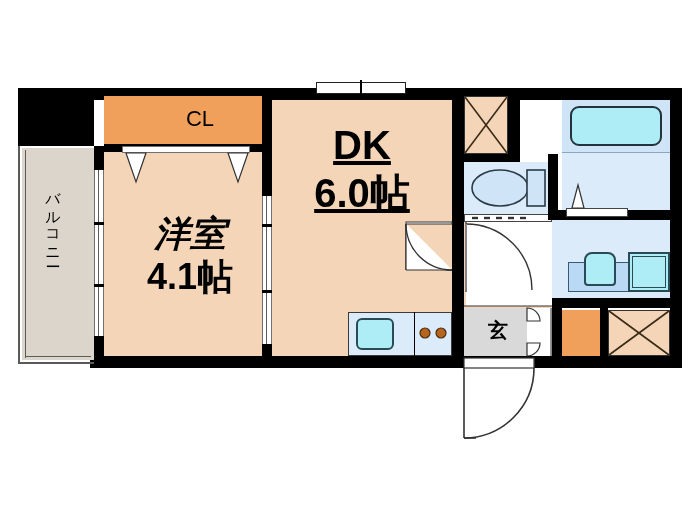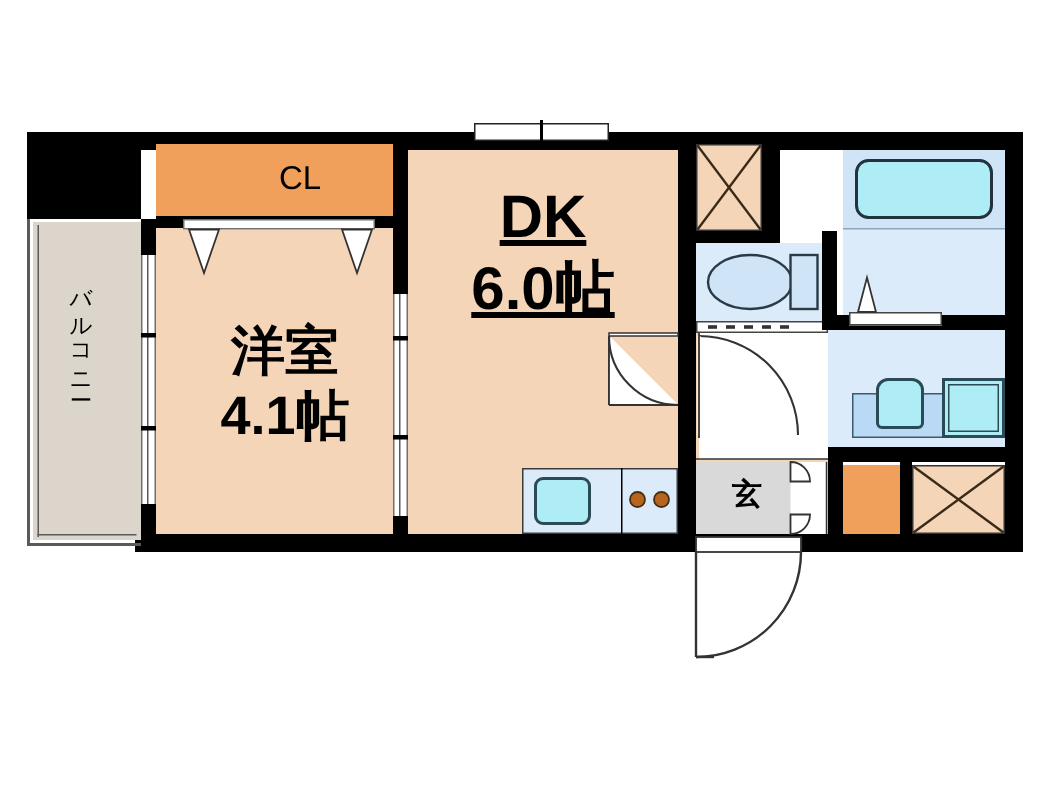--- a/index.html
+++ b/index.html
@@ -100,21 +100,21 @@
 
   <div class="abs room" style="left:104px; top:100px; width:158px; height:256px;"></div>
 
   <div class="abs closet" style="left:104px; top:96px; width:158px; height:48px;"></div>
   <div class="label cl-text" style="left:104px; top:107px; width:192px;">CL</div>
 
   <div class="abs wall" style="left:104px; top:144px; width:158px; height:8px;"></div>
 
   <div class="abs white" style="left:122px; top:146px; width:128px; height:7px; border:1px solid #707070;"></div>
 
-  <div class="label room-text" style="left:104px; top:215px; width:172px;">洋室</div>
+  <div class="label room-text" style="left:104px; top:215px; width:172px;font-style:italic;">洋室</div>
   <div class="label room-text" style="left:104px; top:258px; width:172px;">4.1帖</div>
 
   <div class="abs wall" style="left:262px; top:100px; width:10px; height:256px;"></div>
   <div class="abs white" style="left:262px; top:196px; width:10px; height:152px; border-left:1px solid #707070; border-right:1px solid #707070;"></div>
   <div class="abs thinline" style="left:266px; top:196px; width:1px; height:152px;"></div>
   <div class="abs blackline" style="left:262px; top:224px; width:10px; height:3px;"></div>
   <div class="abs blackline" style="left:262px; top:290px; width:10px; height:3px;"></div>
   <div class="abs wall" style="left:262px; top:344px; width:10px; height:12px;"></div>
 
   <div class="abs room" style="left:272px; top:100px; width:180px; height:256px;"></div>

